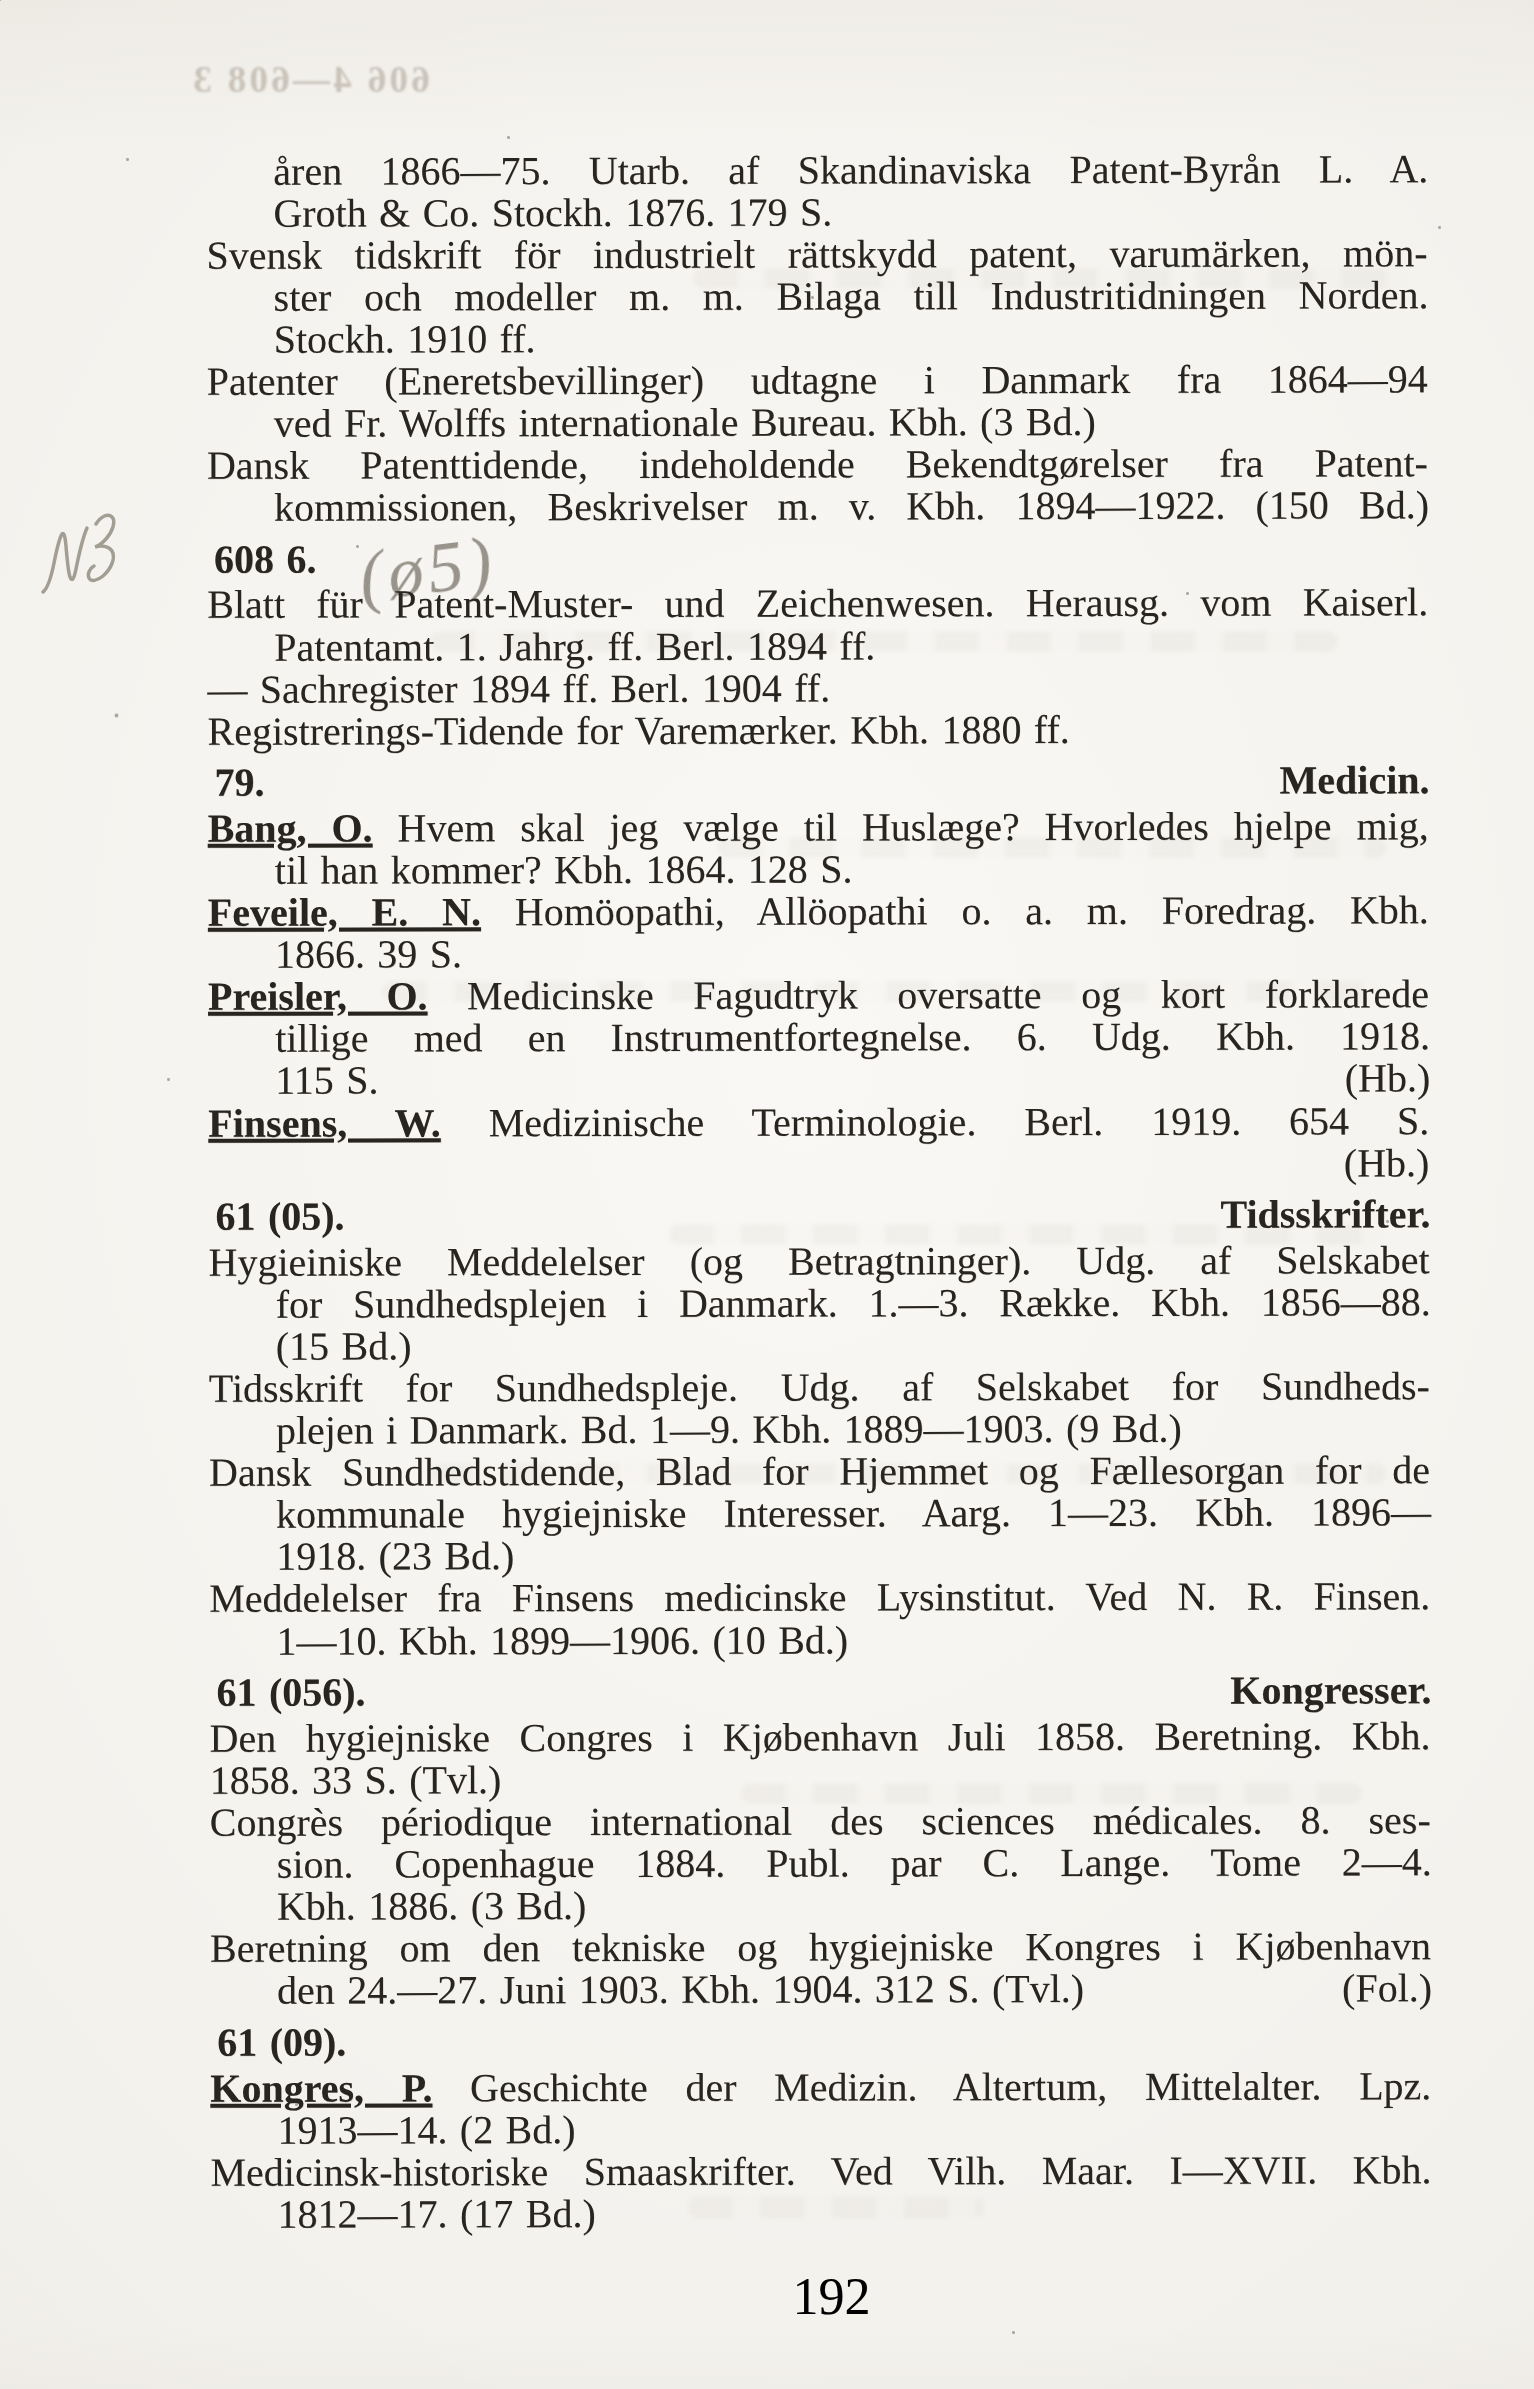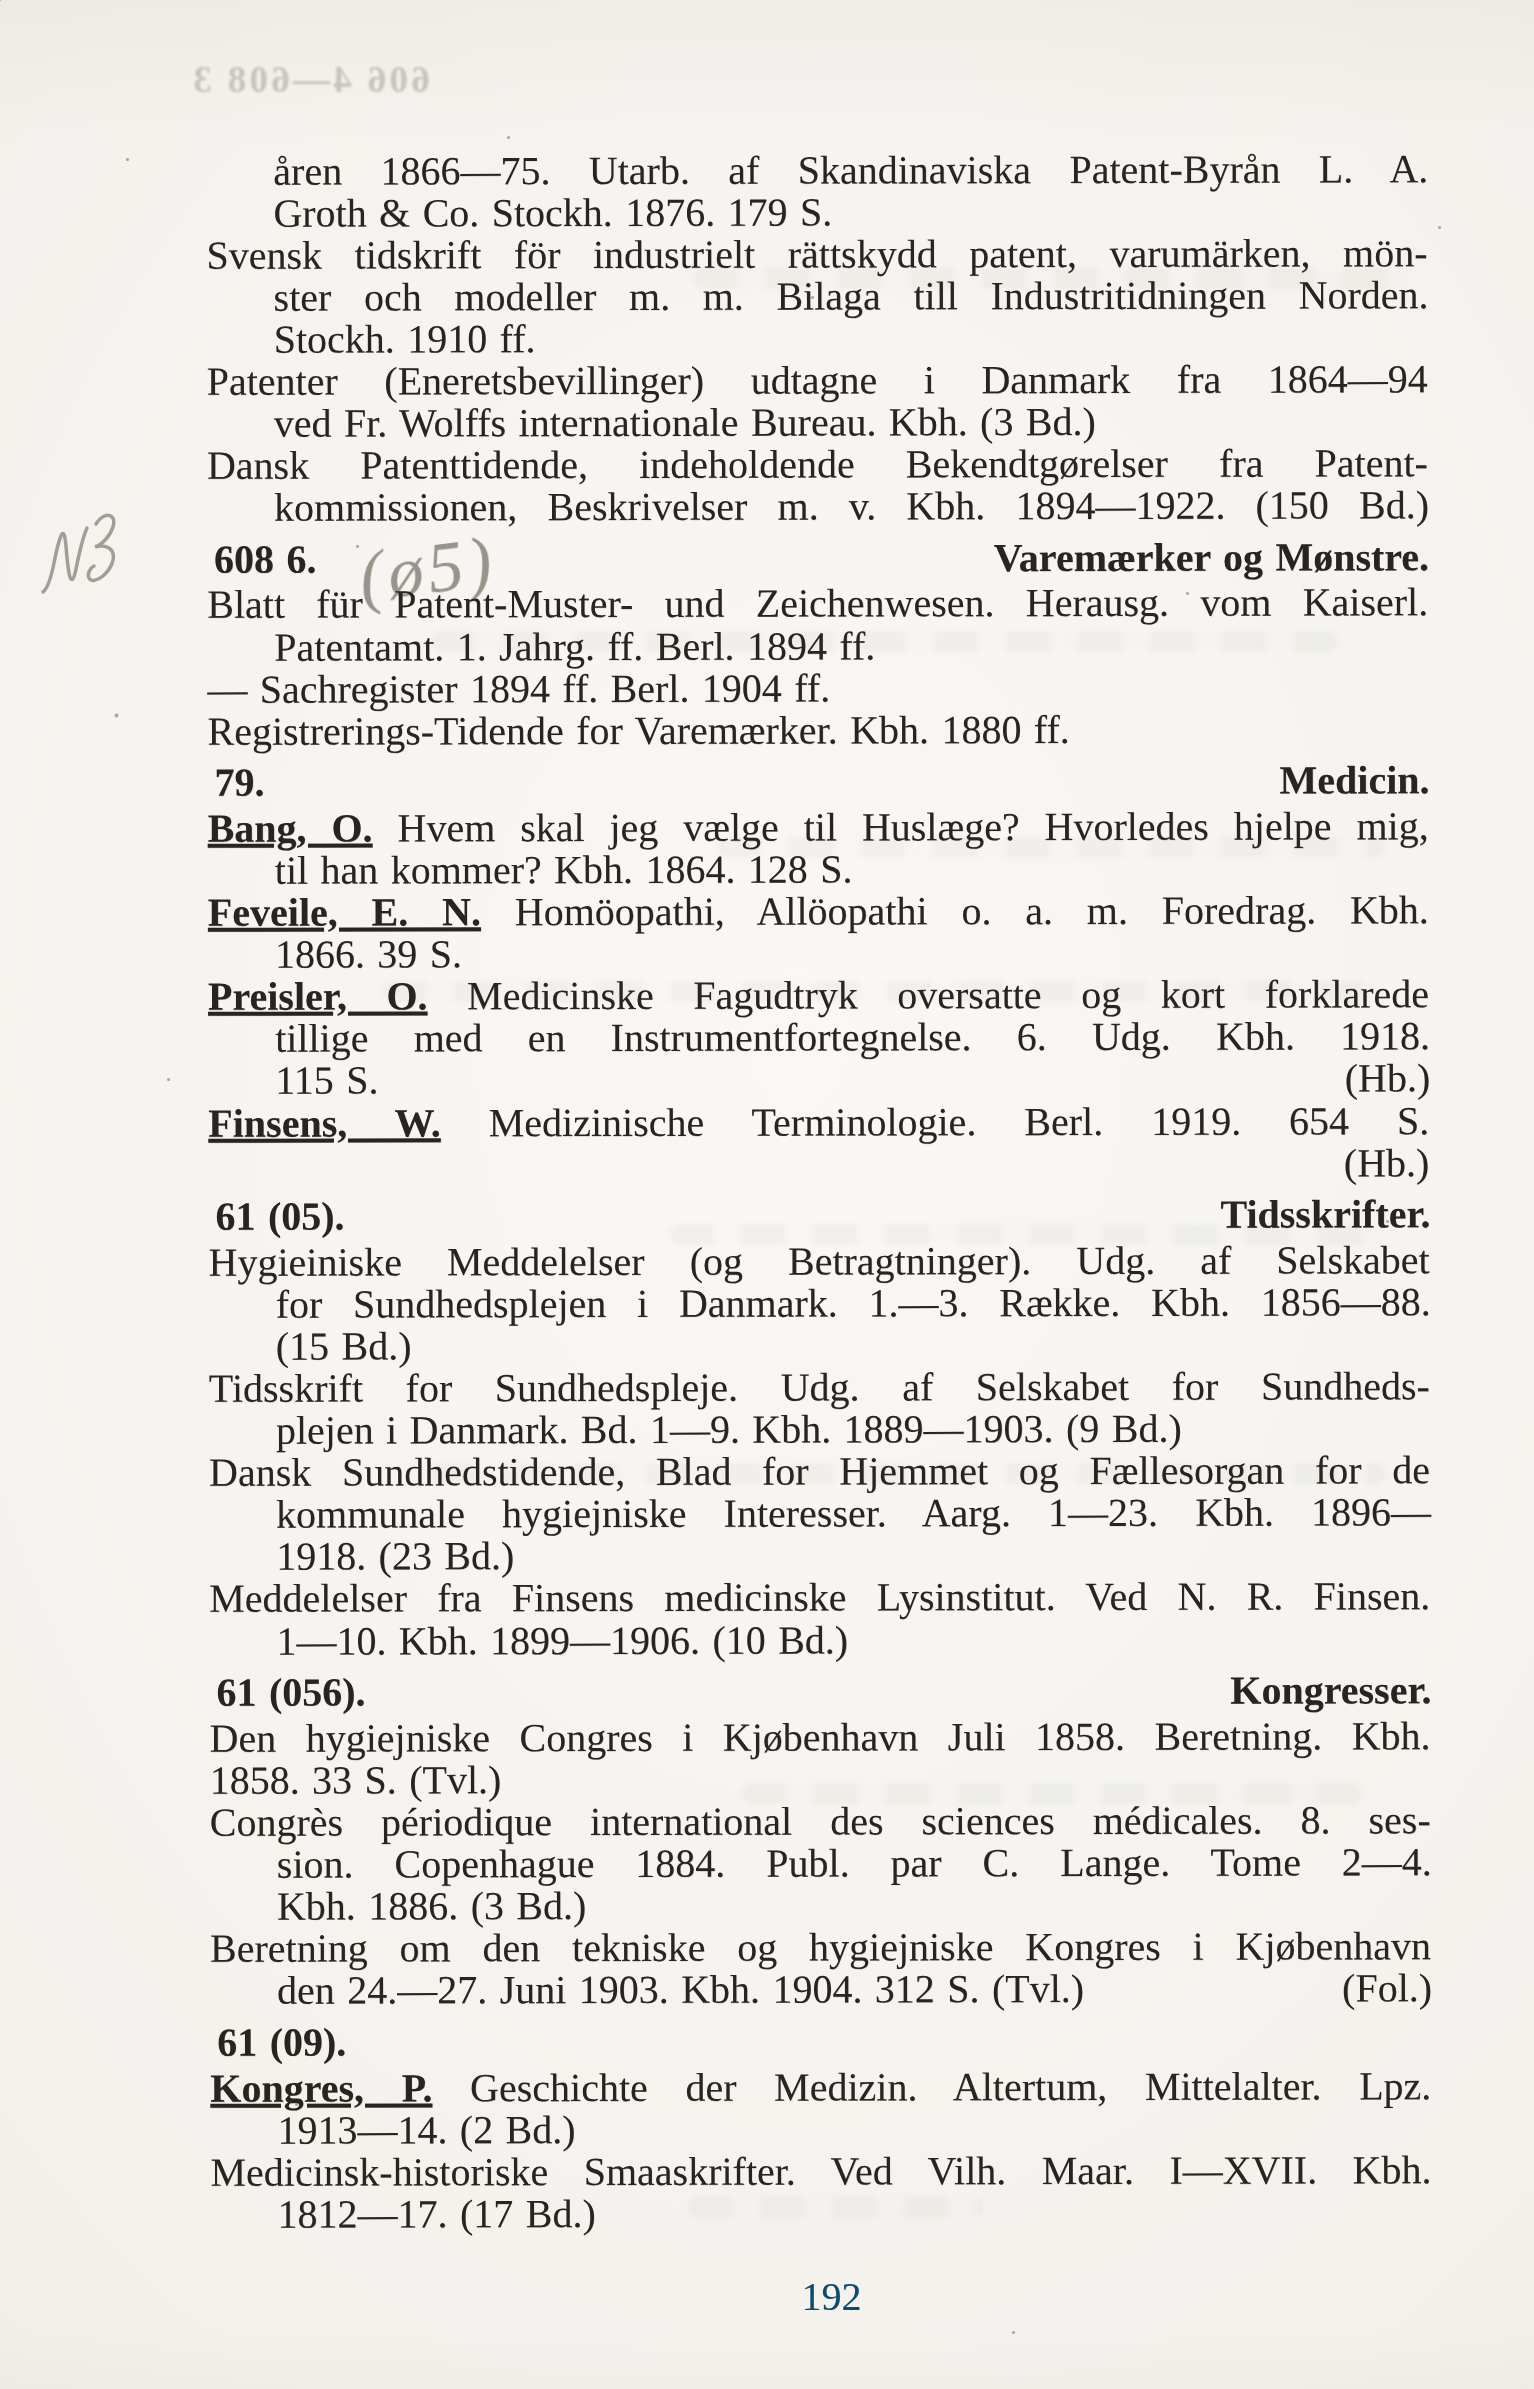--- a/index.html
+++ b/index.html
@@ -26,22 +26,22 @@
     left:208px;width:1221px;
     font-size:40px;line-height:42px;
   }
   .line.indent{left:275px;width:1155px;}
   .line.justify{text-align:justify;text-align-last:justify;}
   .line .right{position:absolute;right:0;top:0;}
   .line.header{left:215px;width:1215px;font-weight:700;}
   .bold{font-weight:700;text-decoration:underline;}
   #page-number{
     position:absolute;left:239px;top:2276px;width:1185px;
-    font-size:40px;line-height:42px;text-align:center;
-    color:#0c4a6e;text-shadow:0.3px 0.4px 0.5px rgba(70,60,48,.32);
+    font-size:52px;line-height:42px;text-align:center;
+    color:#000000;text-shadow:0.3px 0.4px 0.5px rgba(70,60,48,.32);
   }
   #ghost-header{
     position:absolute;left:190px;top:58px;
     font-size:37px;font-weight:700;letter-spacing:3.3px;
     color:rgba(167,159,146,.55);
     transform:scaleX(-1);transform-origin:center;
     filter:blur(0.8px);
     white-space:nowrap;
   }
   #pencil-note{
@@ -92,21 +92,21 @@
 <div id="text-block">
     <div class="line indent justify" style="top: 150px;"><span>åren 1866—75.  Utarb. af Skandinaviska Patent-Byrån L. A.</span></div>
     <div class="line indent" style="top: 192px;"><span>Groth &amp; Co.  Stockh. 1876.  179 S.</span></div>
     <div class="line justify" style="top: 234px;"><span>Svensk tidskrift för industrielt rättskydd patent, varumärken, mön-</span></div>
     <div class="line indent justify" style="top: 276px;"><span>ster och modeller m. m.  Bilaga till Industritidningen Norden.</span></div>
     <div class="line indent" style="top: 318px;"><span>Stockh. 1910 ff.</span></div>
     <div class="line justify" style="top: 360px;"><span>Patenter (Eneretsbevillinger) udtagne i Danmark fra 1864—94</span></div>
     <div class="line indent" style="top: 402px;"><span>ved Fr. Wolffs internationale Bureau.  Kbh.  (3 Bd.)</span></div>
     <div class="line justify" style="top: 444px;"><span>Dansk Patenttidende, indeholdende Bekendtgørelser fra Patent-</span></div>
     <div class="line indent justify" style="top: 486px;"><span>kommissionen, Beskrivelser m. v.  Kbh. 1894—1922. (150 Bd.)</span></div>
-    <div class="line header" style="top: 538px;"><span>608 6.</span><span class="right">Varemærker og Mønstre.</span></div>
+    <div class="line header" style="top: 538px;"><span>608 6.</span></div>
     <div class="line justify" style="top: 583px;"><span>Blatt für Patent-Muster- und Zeichenwesen.  Herausg. vom Kaiserl.</span></div>
     <div class="line indent" style="top: 626px;"><span>Patentamt.  1. Jahrg. ff.  Berl. 1894 ff.</span></div>
     <div class="line" style="top: 668px;"><span>— Sachregister 1894 ff.  Berl. 1904 ff.</span></div>
     <div class="line" style="top: 710px;"><span>Registrerings-Tidende for Varemærker.  Kbh. 1880 ff.</span></div>
     <div class="line header" style="top: 761px;"><span>79.</span><span class="right">Medicin.</span></div>
     <div class="line justify" style="top: 807px;"><span class="bold">Bang, O.</span> <span>Hvem skal jeg vælge til Huslæge?  Hvorledes hjelpe mig,</span></div>
     <div class="line indent" style="top: 849px;"><span>til han kommer?  Kbh. 1864.  128 S.</span></div>
     <div class="line justify" style="top: 891px;"><span class="bold">Feveile, E. N.</span> <span>Homöopathi, Allöopathi o. a. m.  Foredrag.  Kbh.</span></div>
     <div class="line indent" style="top: 933px;"><span>1866.  39 S.</span></div>
     <div class="line justify" style="top: 975px;"><span class="bold">Preisler, O.</span> <span>Medicinske Fagudtryk oversatte og kort forklarede</span></div>

